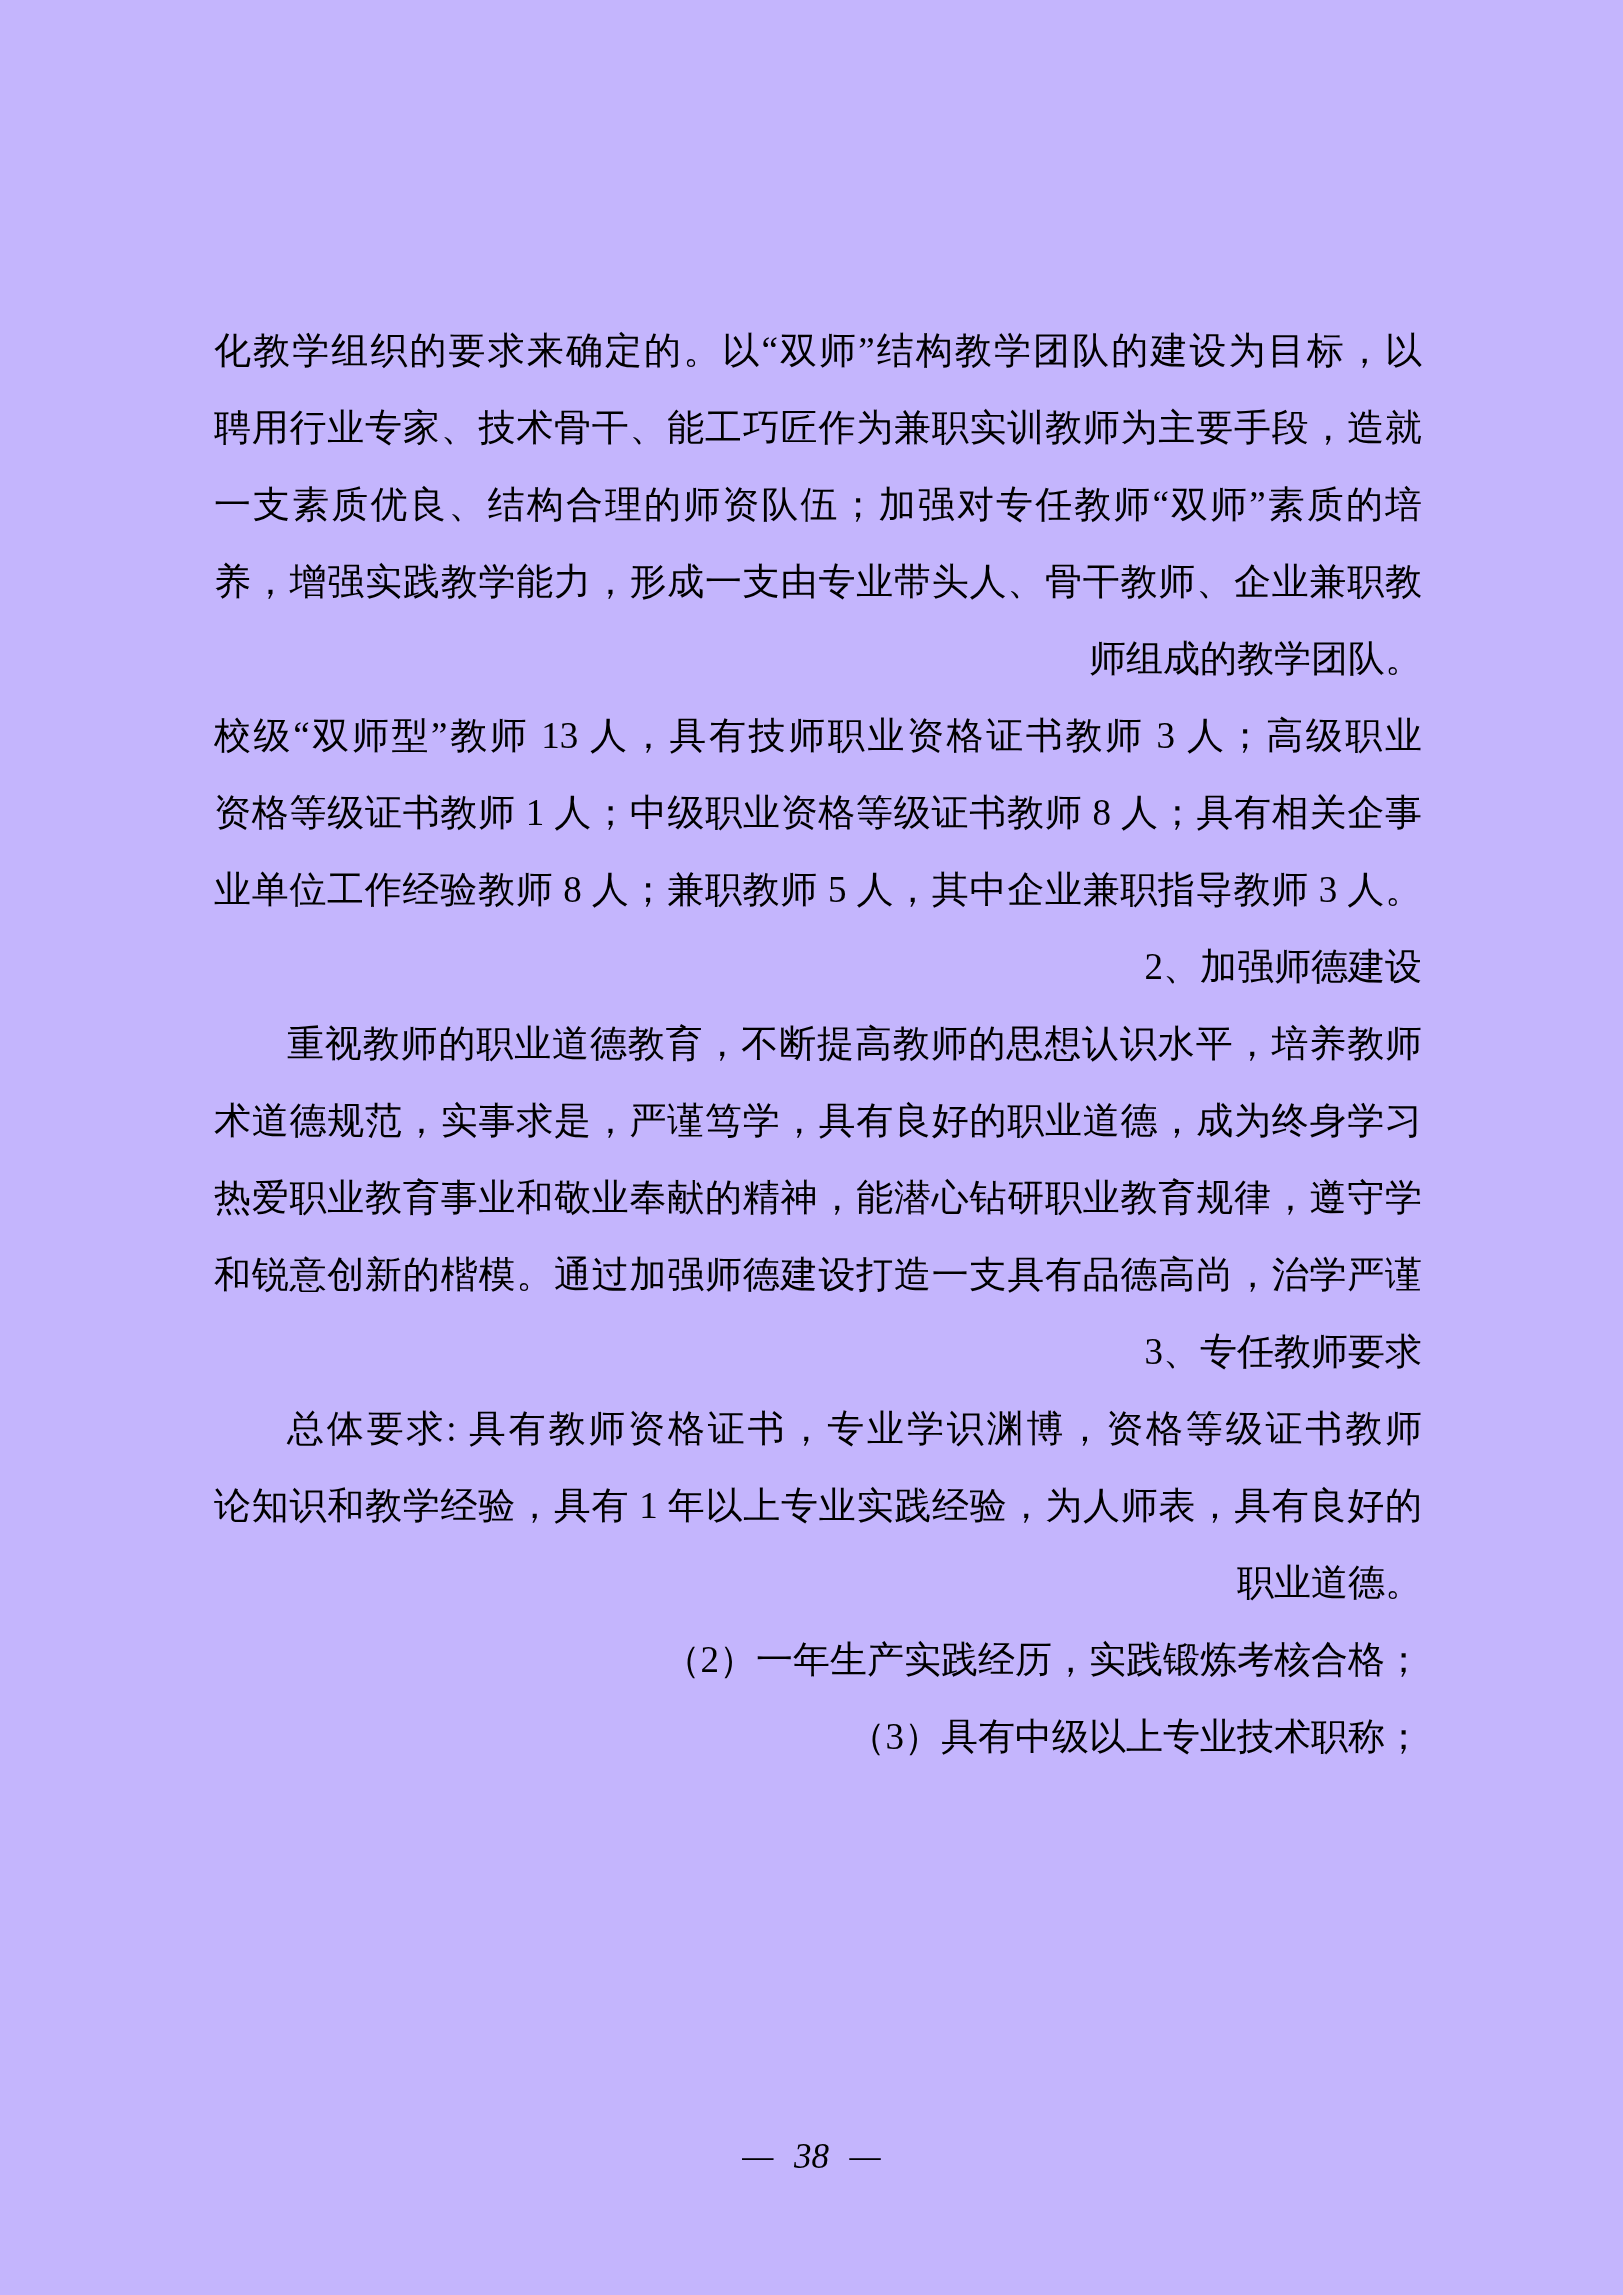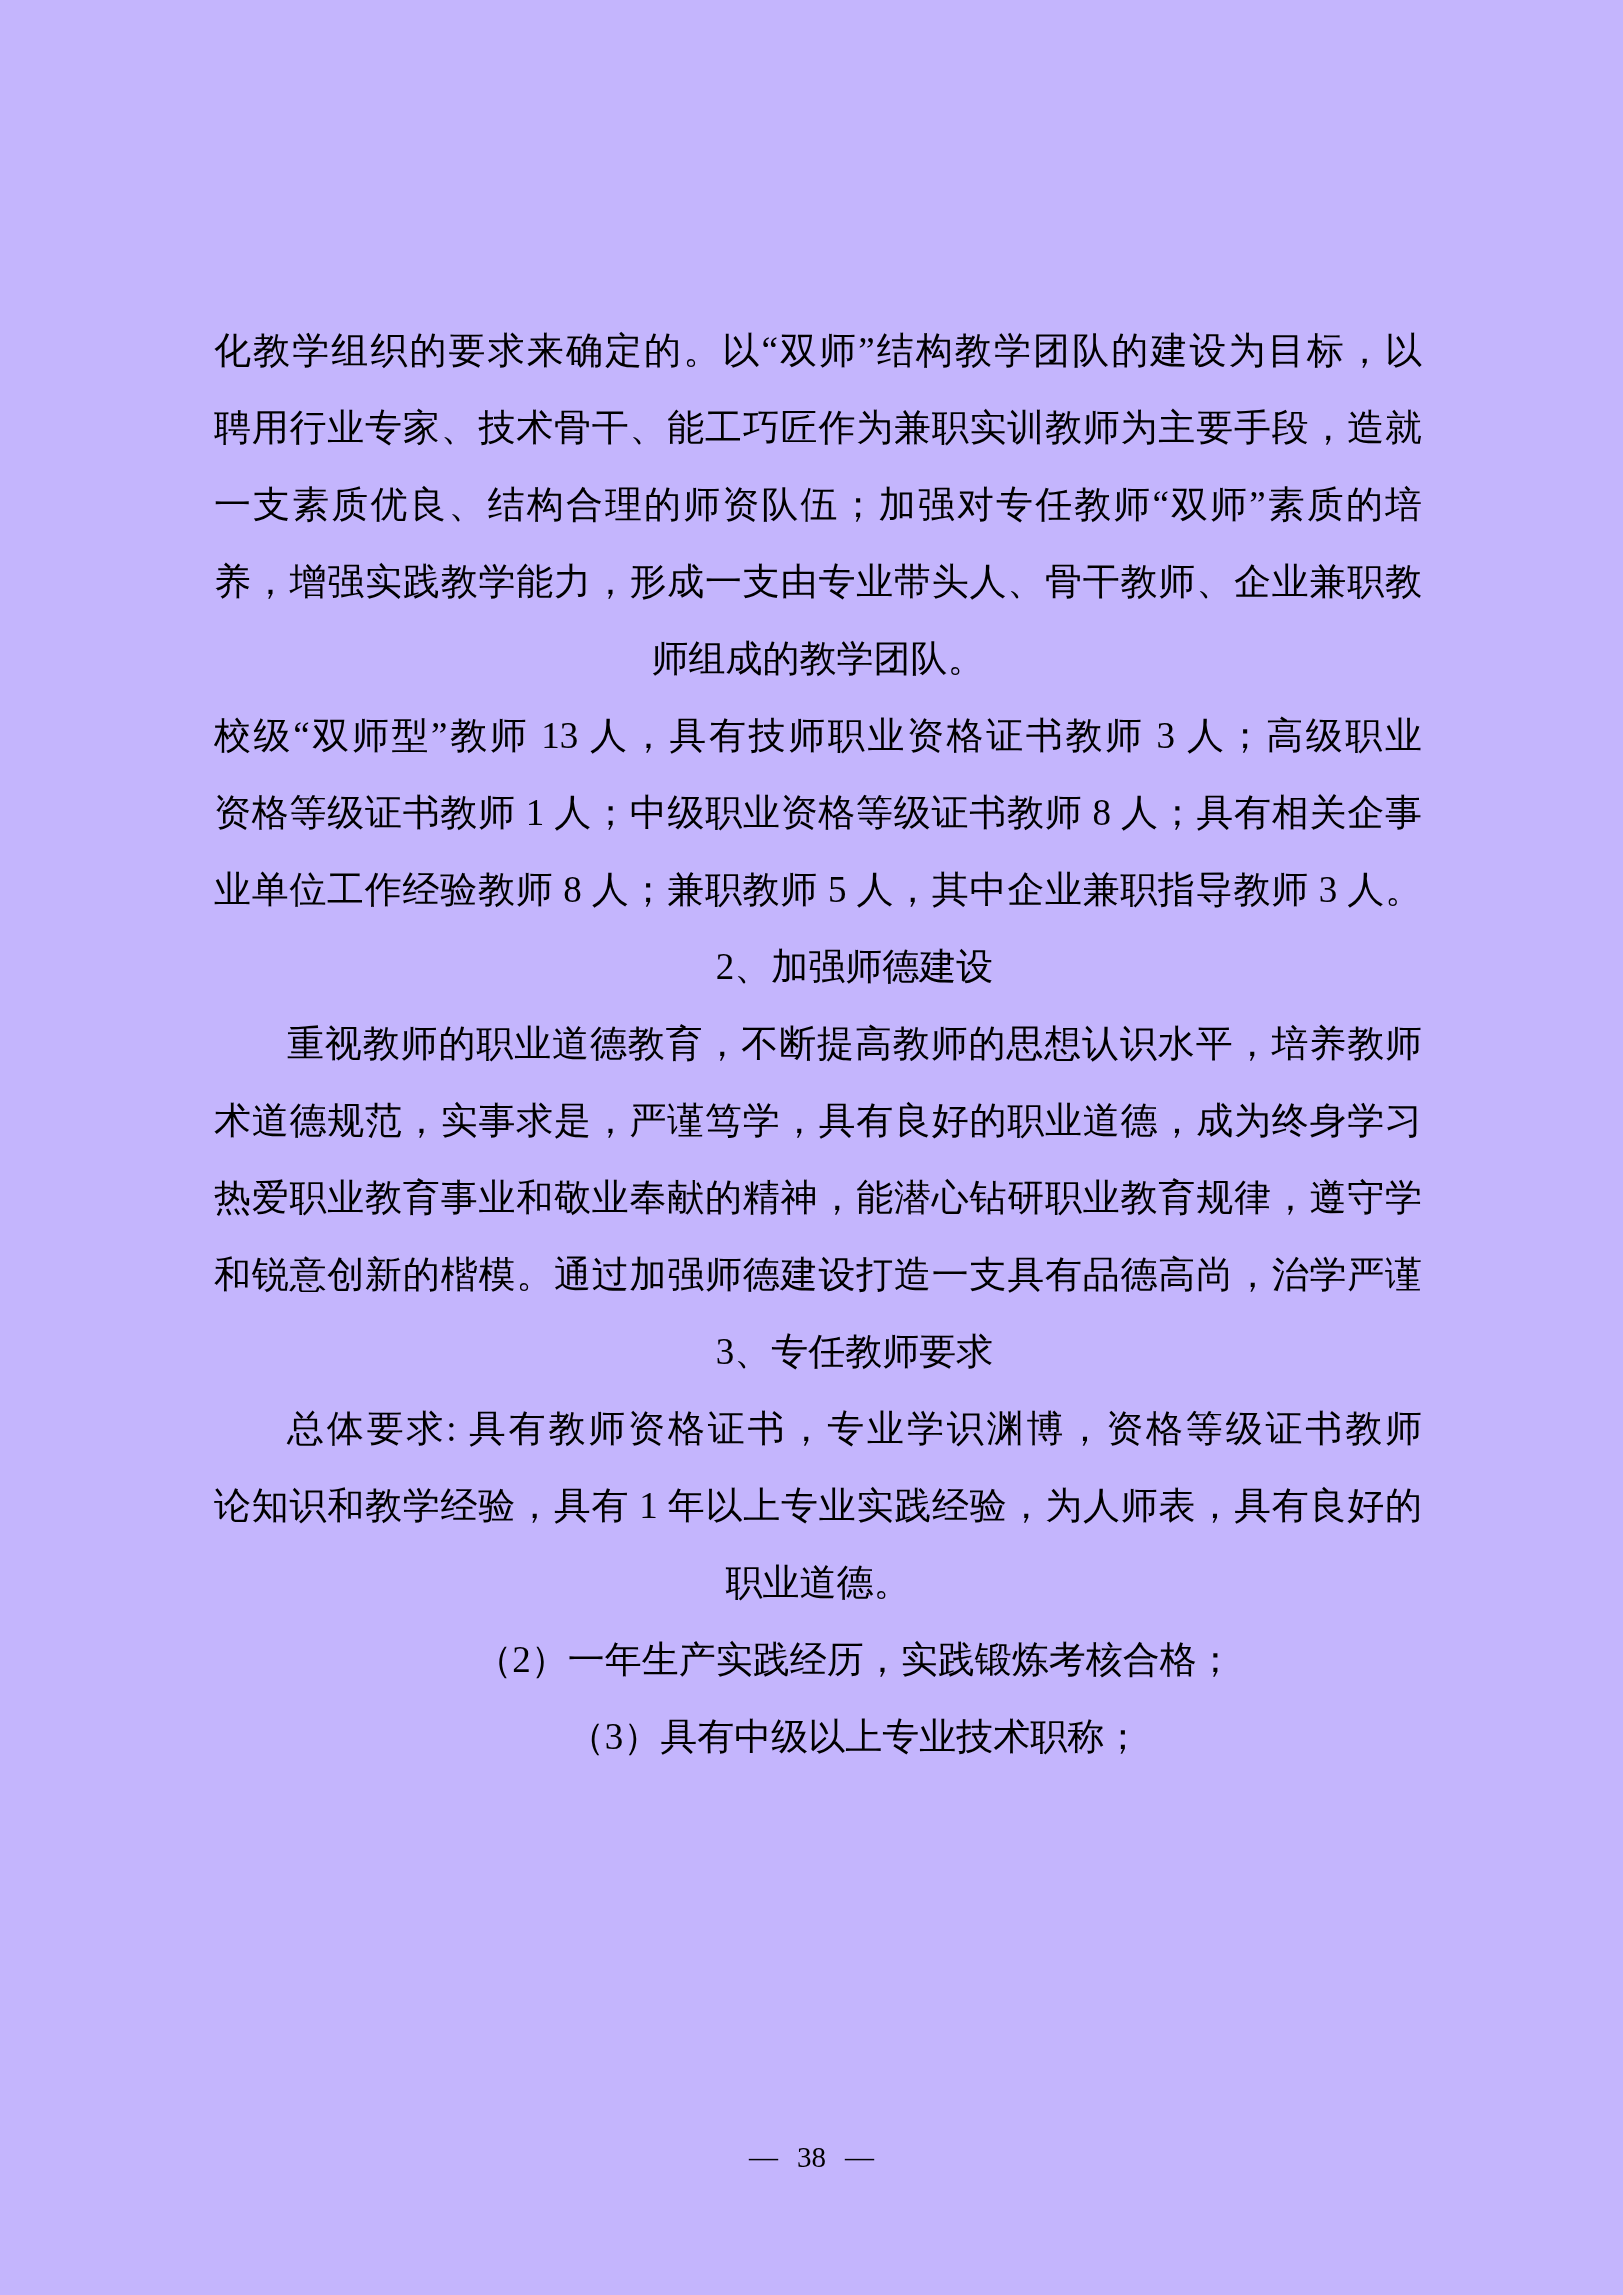--- a/index.html
+++ b/index.html
@@ -19,40 +19,41 @@
   .content {
     position: absolute;
     left: 214px;
     top: 312px;
     width: 1208px;
   }
   .line {
     font-size: 37px;
     line-height: 77px;
     height: 77px;
-    text-align: center;
+    text-align: right;
     white-space: normal;
   }
   .stretch {
     text-align: justify;
     text-align-last: justify;
     text-justify: inter-character;
   }
   .indent {
     text-indent: 73px;
   }
   .footer {
     position: absolute;
     left: 0;
     top: 2121px;
     width: 100%;
     text-align: center;
-    font-size: 29px;
+    font-size: 35px;
     line-height: 72px;
     word-spacing: 11.8px;
+    font-style: italic;
   }
 </style>
 </head>
 <body>
 
 <div class="page">
   <div class="content">
     <div class="line stretch">化教学组织的要求来确定的。以“双师”结构教学团队的建设为目标，以</div>
     <div class="line stretch">聘用行业专家、技术骨干、能工巧匠作为兼职实训教师为主要手段，造就</div>
     <div class="line stretch">一支素质优良、结构合理的师资队伍；加强对专任教师“双师”素质的培</div>

